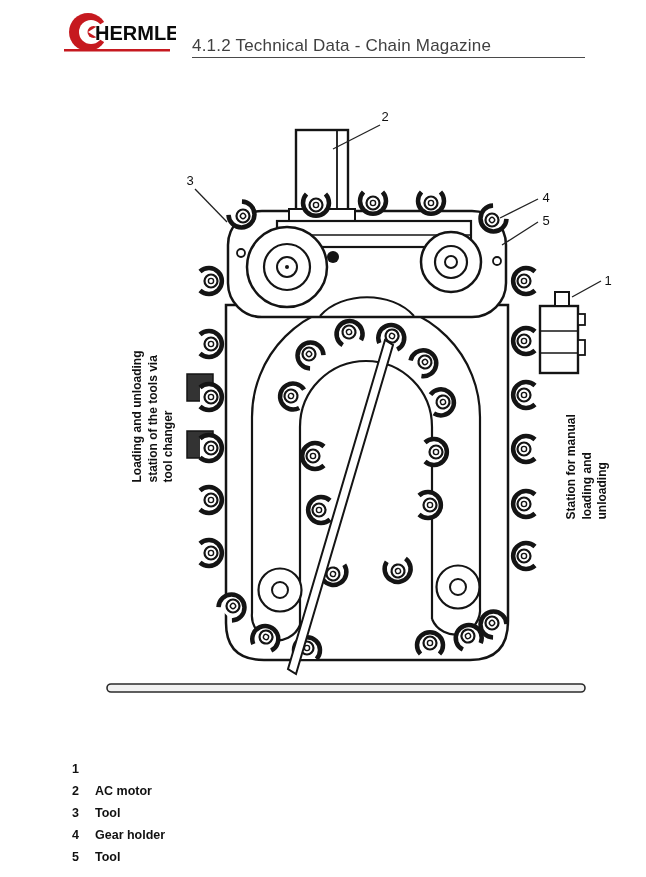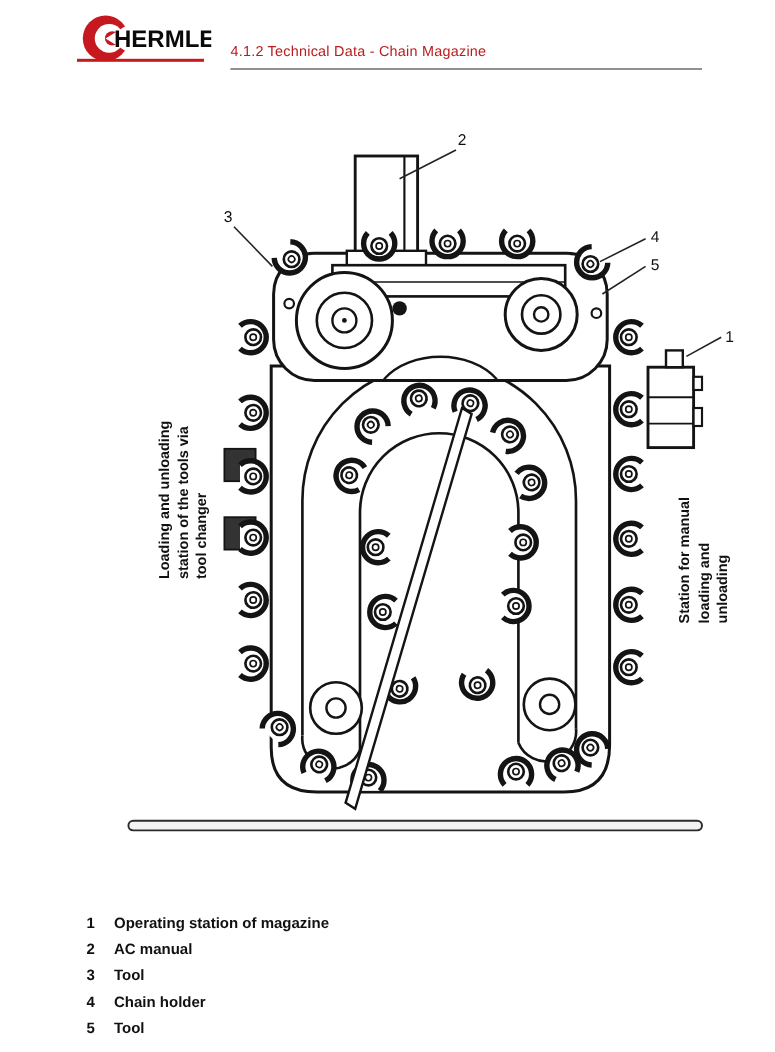--- a/index.html
+++ b/index.html
@@ -1,21 +1,21 @@
 <!DOCTYPE html>
 <html><head>
 <meta charset="utf-8">
 <style>
   html,body{margin:0;padding:0;}
   body{
     width:646px;height:877px;background:#ffffff;position:relative;
     font-family:"Liberation Sans", sans-serif;color:#111;overflow:hidden;
   }
   .logo{position:absolute;left:64px;top:9px;}
-  .page-title{position:absolute;left:192px;top:36px;font-size:12px;color:#b91c1c;letter-spacing:.2px;}
+  .page-title{position:absolute;left:192px;top:36px;font-size:17px;color:#404040;letter-spacing:.2px;}
   .title-rule{position:absolute;left:192px;top:57px;width:393px;height:1px;background:#4a4a4a;}
   .diagram{position:absolute;left:0;top:85px;width:646px;height:650px;}
   .diagram svg.main{position:absolute;left:0;top:0;}
   .vlabel{
     position:absolute;font-size:12px;font-weight:bold;line-height:15.5px;
     white-space:pre-line;text-align:left;transform:rotate(-90deg);color:#111;
   }
   .vlabel.left{width:170px;height:47px;left:68px;top:289px;}
   .vlabel.right{width:130px;height:47px;left:522px;top:346px;}
   .legend{position:absolute;left:72px;top:763px;font-size:12.5px;font-weight:bold;}
@@ -173,31 +173,30 @@
 station of the tools via
 tool changer</div>
   <div class="vlabel right">Station for manual
 loading and
 unloading</div>
 </div>
 
 <div class="legend">
   <div class="legend-row">
     <span class="legend-num">1</span>
-    <span class="legend-label">Operating station of magazine</span>
   </div>
   <div class="legend-row">
     <span class="legend-num">2</span>
-    <span class="legend-label">AC manual</span>
+    <span class="legend-label">AC motor</span>
   </div>
   <div class="legend-row">
     <span class="legend-num">3</span>
     <span class="legend-label">Tool</span>
   </div>
   <div class="legend-row">
     <span class="legend-num">4</span>
-    <span class="legend-label">Chain holder</span>
+    <span class="legend-label">Gear holder</span>
   </div>
   <div class="legend-row">
     <span class="legend-num">5</span>
     <span class="legend-label">Tool</span>
   </div>
 </div>
 
 </body></html>

